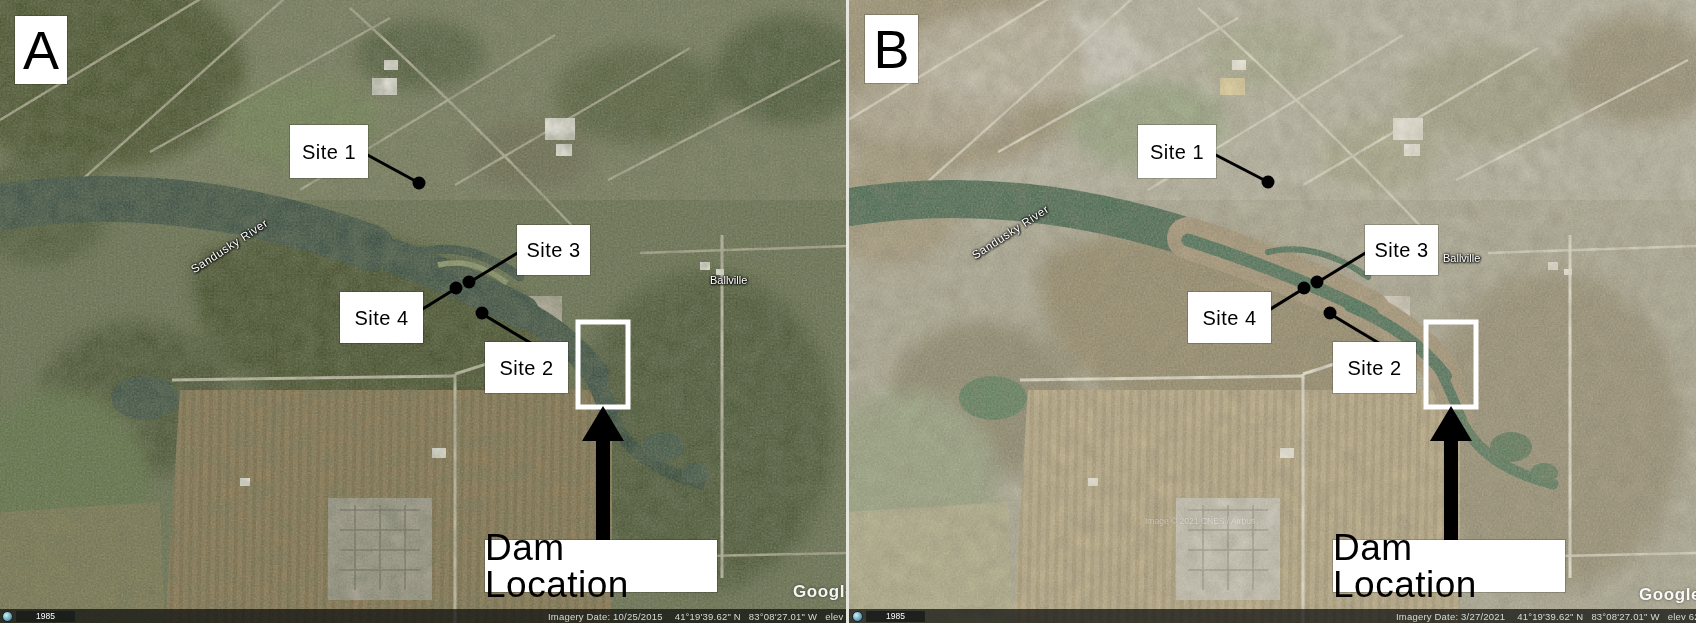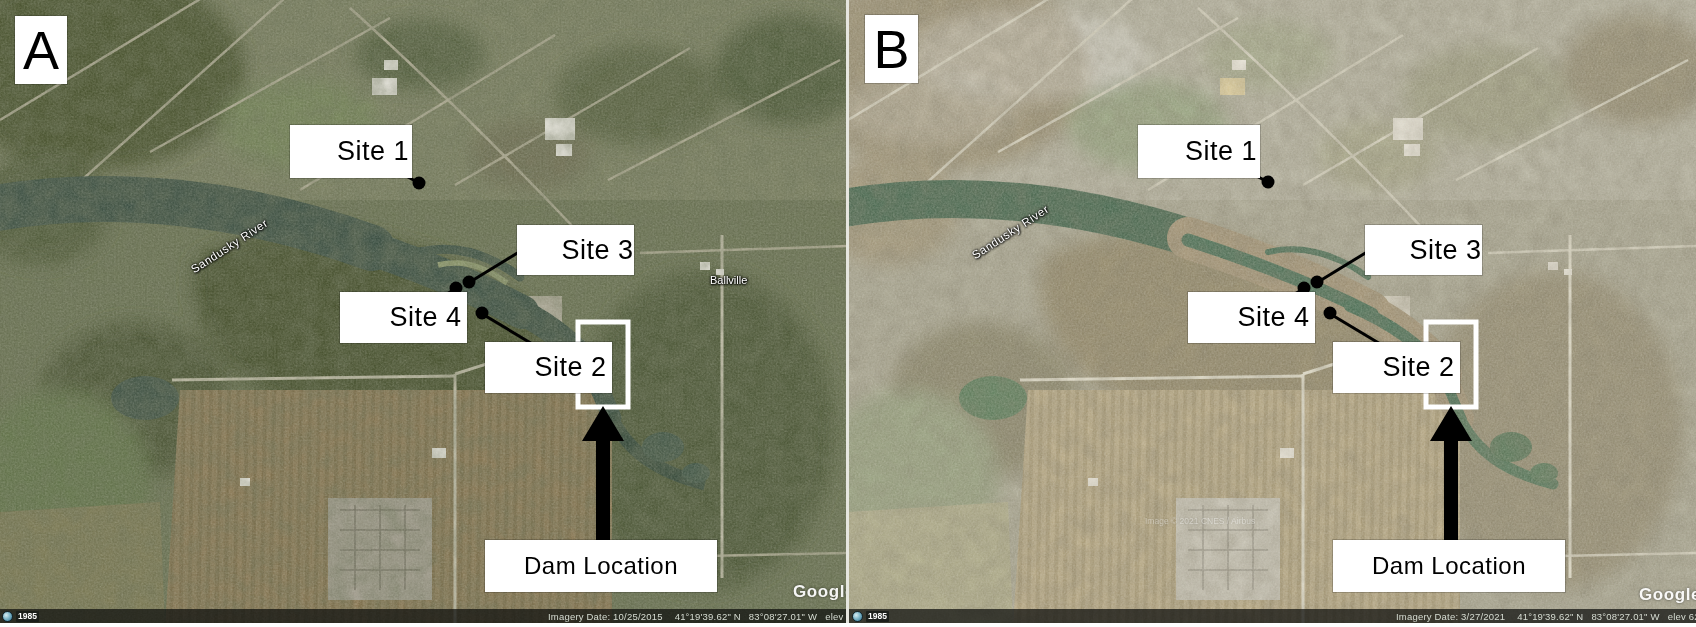--- a/index.html
+++ b/index.html
@@ -6,41 +6,41 @@
   .figure{position:relative;width:1696px;height:627px;background:#fff;overflow:hidden;
           font-family:"Liberation Sans",sans-serif;}
   .panel{position:absolute;top:0;width:848px;height:627px;overflow:hidden;}
   .panel-a{left:0;}
   .panel-b{left:848px;}
   .terrain{position:absolute;left:0;top:0;width:848px;height:627px;}
   .annot{position:absolute;left:0;top:0;width:848px;height:627px;pointer-events:none;}
   .wbox{position:absolute;background:#fff;color:#000;display:flex;align-items:center;
         justify-content:center;box-shadow:0 0 0 1px rgba(0,0,0,.18);line-height:1;}
   .corner{font-size:54px;}
-  .site-box{font-size:27px;letter-spacing:.5px;padding-left:44px;}
-  .dam-label{font-size:24px;letter-spacing:.5px;}
+  .site-box{font-size:20px;letter-spacing:.5px;}
+  .dam-label{font-size:37px;letter-spacing:.5px;}
   .place-label{position:absolute;color:#fff;font-size:11px;font-weight:normal;white-space:nowrap;
         text-shadow:0 1px 2px #000,0 0 3px #000,1px 0 2px #000;}
   .river-label{transform:rotate(-33deg);transform-origin:center;font-weight:normal;
         font-size:11.5px;letter-spacing:.6px;}
   .status-bar{position:absolute;left:0;top:609px;width:848px;height:15px;
         background:rgba(12,14,12,.72);color:#d6dcd2;font-size:9.5px;letter-spacing:.2px;
         display:flex;align-items:center;white-space:nowrap;overflow:hidden;}
   .sb-date{margin-left:548px;margin-right:12px;}
   .sb-lat{margin-right:8px;}
   .sb-lon{margin-right:8px;}
   .sb-elev{margin-right:16px;}
   .google-wm{position:absolute;color:#fff;font-size:17px;font-weight:bold;letter-spacing:.6px;
         opacity:.93;text-shadow:0 0 3px rgba(0,0,0,.6);}
   .hist{position:absolute;left:2px;top:611px;display:flex;align-items:center;gap:3px;}
   .clock{display:inline-block;width:11px;height:11px;border-radius:50%;
         background:radial-gradient(circle at 35% 35%, #d9eef2 0%, #7fb7c9 45%, #2e6f8e 100%);
         border:1px solid #12242c;box-sizing:border-box;}
-  .year{background:rgba(25,28,25,.85);color:#fff;font-size:8.5px;padding:1px 2px;
-        border-radius:1px;line-height:1.1;font-weight:bold;}
+  .year{background:rgba(25,28,25,.85);color:#fff;font-size:8.5px;padding:1px 20px;
+        border-radius:1px;line-height:1.1;}
   .center-wm{position:absolute;color:#fff;opacity:.38;font-size:8.5px;white-space:nowrap;
         text-shadow:0 0 2px rgba(0,0,0,.4);}
   .white-strip{position:absolute;left:0;top:623px;width:1696px;height:4px;background:#fff;}
   .divider{position:absolute;left:846px;top:0;width:3px;height:627px;background:#e6e6df;}
 </style>
 </head>
 <body>
 
 <div class="figure">
 

